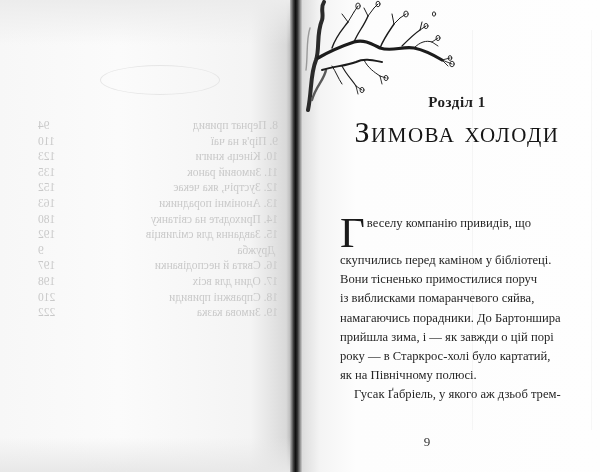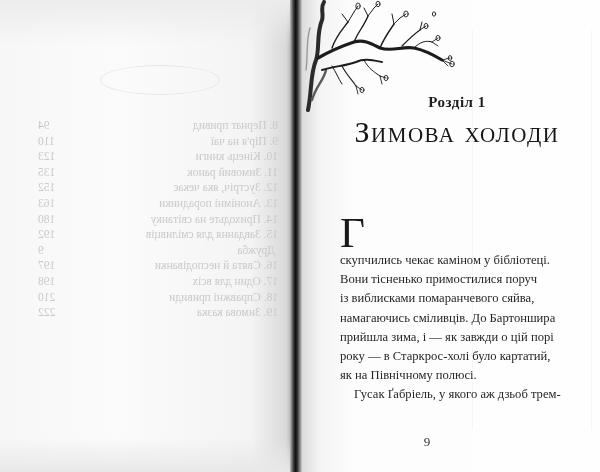--- a/index.html
+++ b/index.html
@@ -145,24 +145,25 @@
       <ellipse cx="84" cy="78" rx="2" ry="2.6" stroke-width="0.9"></ellipse>
       <ellipse cx="60" cy="90" rx="2" ry="2.6" stroke-width="0.9"></ellipse>
       <ellipse cx="132" cy="14" rx="1.6" ry="2.2" stroke-width="0.9"></ellipse>
     </svg>
 
     <div class="chapter-label">Розділ 1</div>
     <div class="chapter-title">Зимова холоди</div>
 
     <div class="body-text">
       <span class="drop-cap">Г</span>
-      <span class="line" style="clear:both">скупчились чекає каміном у бібліотеці.</span>
+      <span class="line">веселу компанію привидів, що</span>
+      <span class="line" style="clear:both">скупчились перед каміном у бібліотеці.</span>
       <span class="line">Вони тісненько примостилися поруч</span>
       <span class="line">із виблисками помаранчевого сяйва,</span>
-      <span class="line">намагаючись сміливців. До Бартоншира</span>
+      <span class="line">намагаючись порадники. До Бартоншира</span>
       <span class="line">прийшла зима, і — як завжди о цій порі</span>
       <span class="line">року — в Старкрос-холі було картатий,</span>
       <span class="line">як на Північному полюсі.</span>
       <span class="line para-indent">Гусак Ґабріель, у якого аж дзьоб трем-</span>
     </div>
 
     <div class="page-number">9</div>
   </div>
 </div>
 

